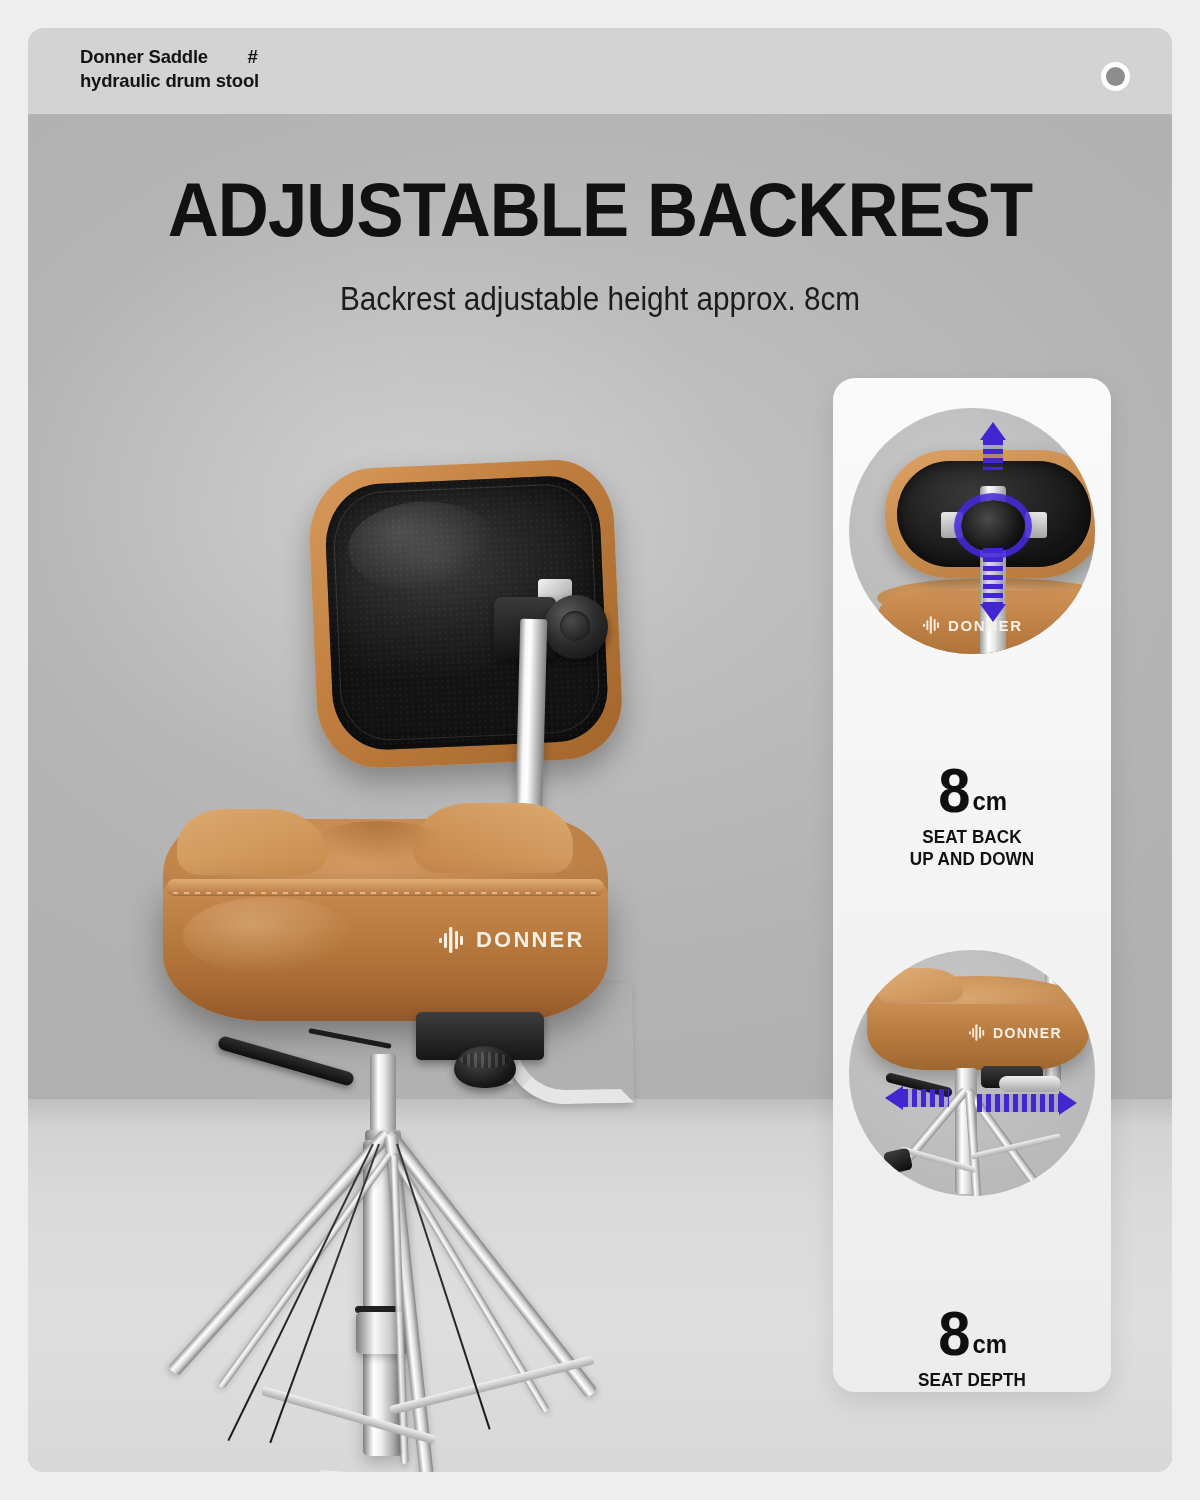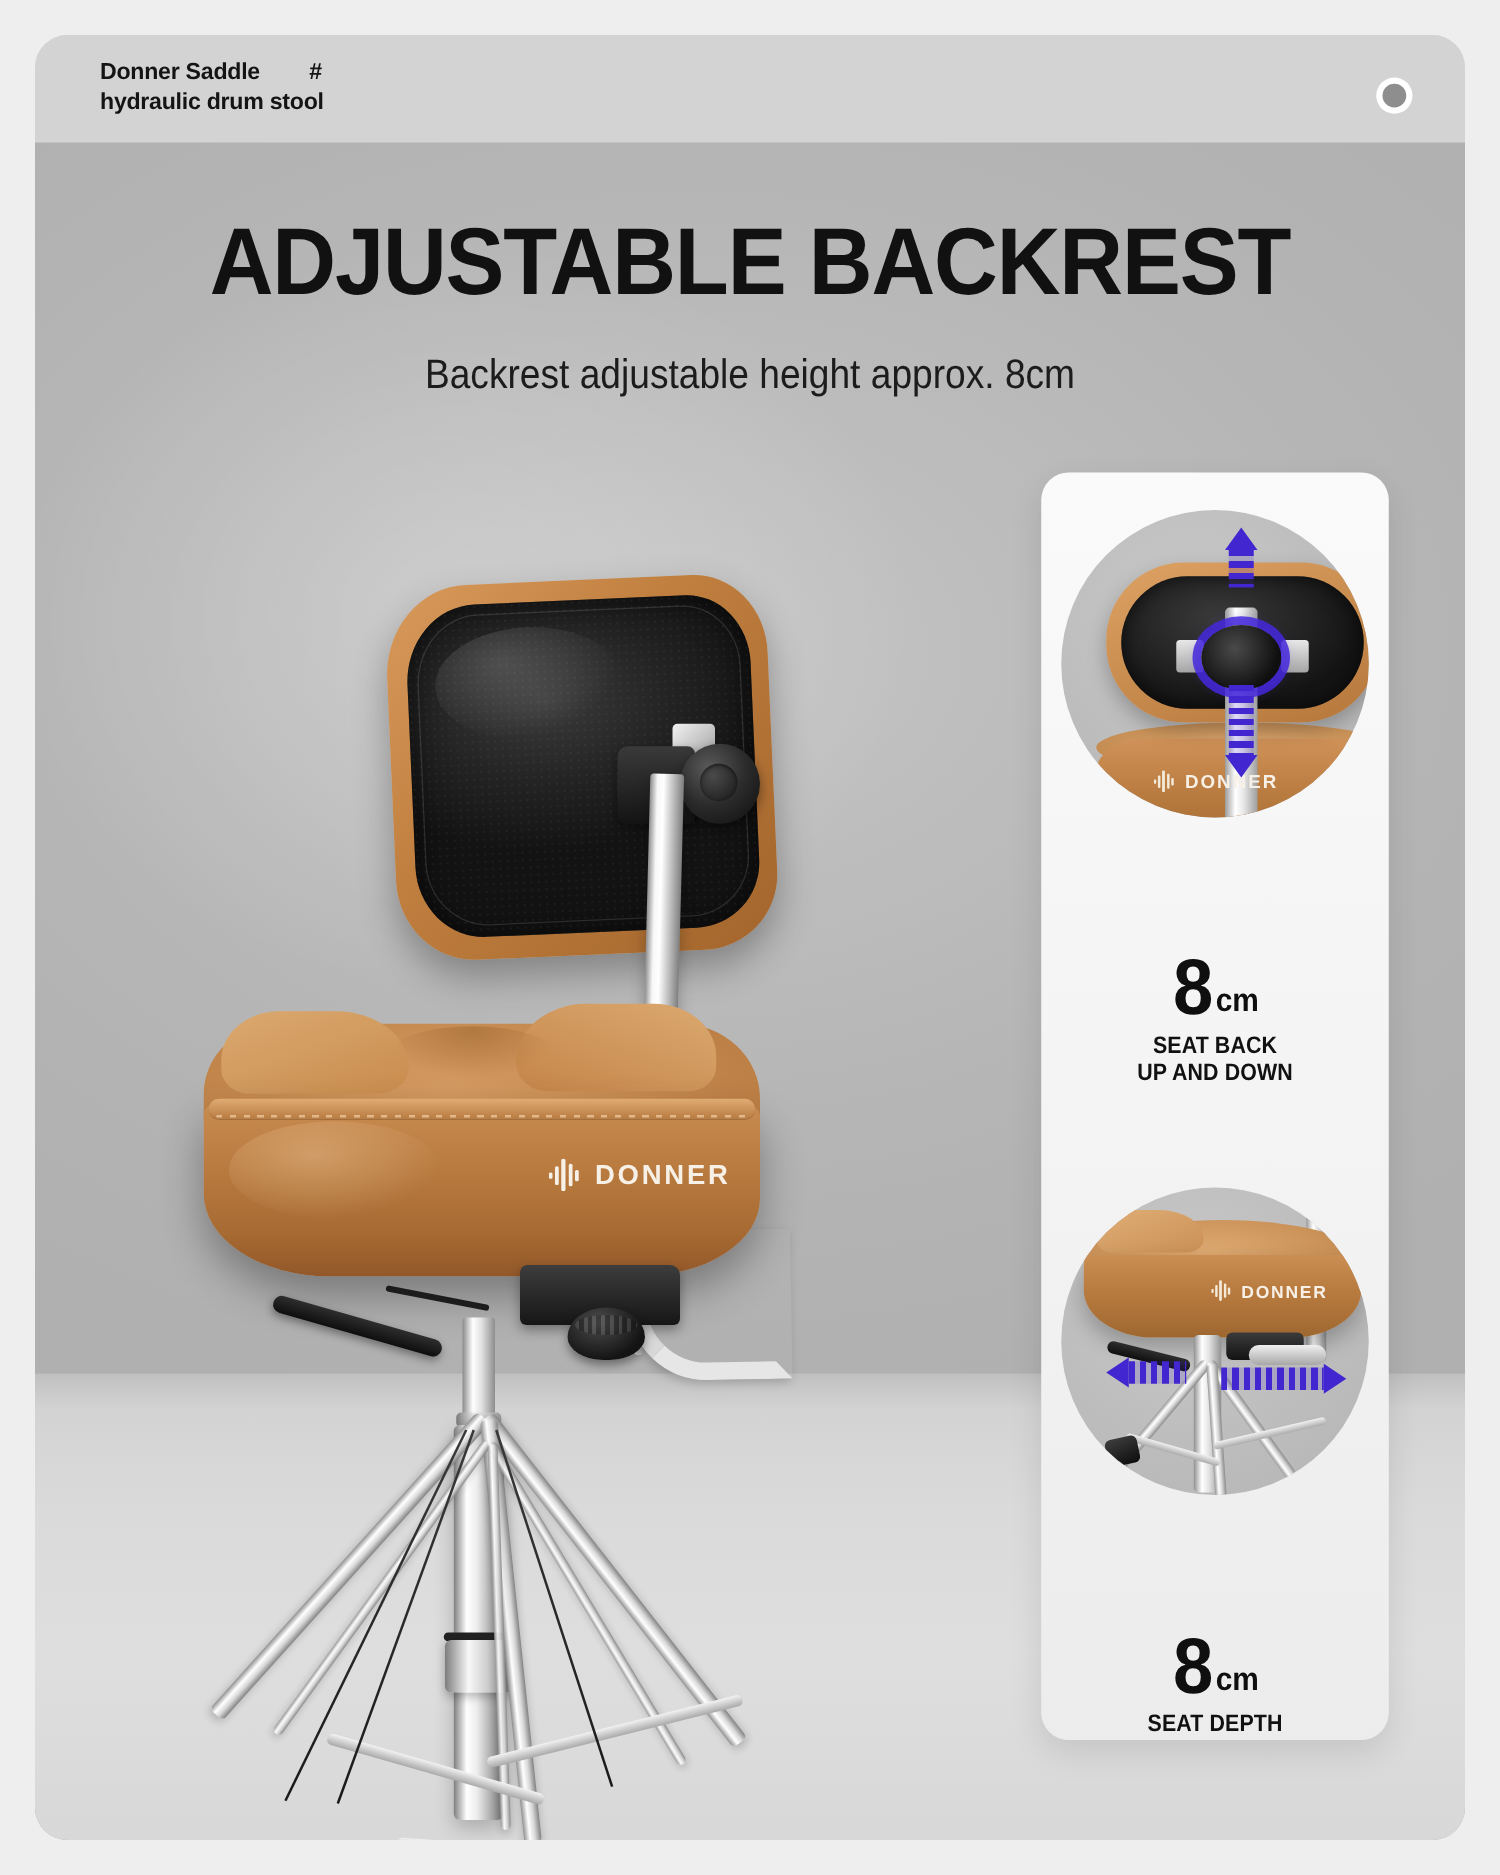--- a/index.html
+++ b/index.html
@@ -8,21 +8,21 @@
     background:#eeeeee;
     font-family:"Liberation Sans", sans-serif;
     overflow:hidden;
   }
 
   
   .page {
     position:absolute;
     left:28px; top:28px;
     width:1144px; height:1444px;
-    border-radius:26px;
+    border-radius:16px;
     overflow:hidden;
     background:#d9d9d9;
   }
 
   
   .header {
     position:absolute; left:0; top:0;
     width:100%; height:86px;
     background:#d3d3d3;
   }

